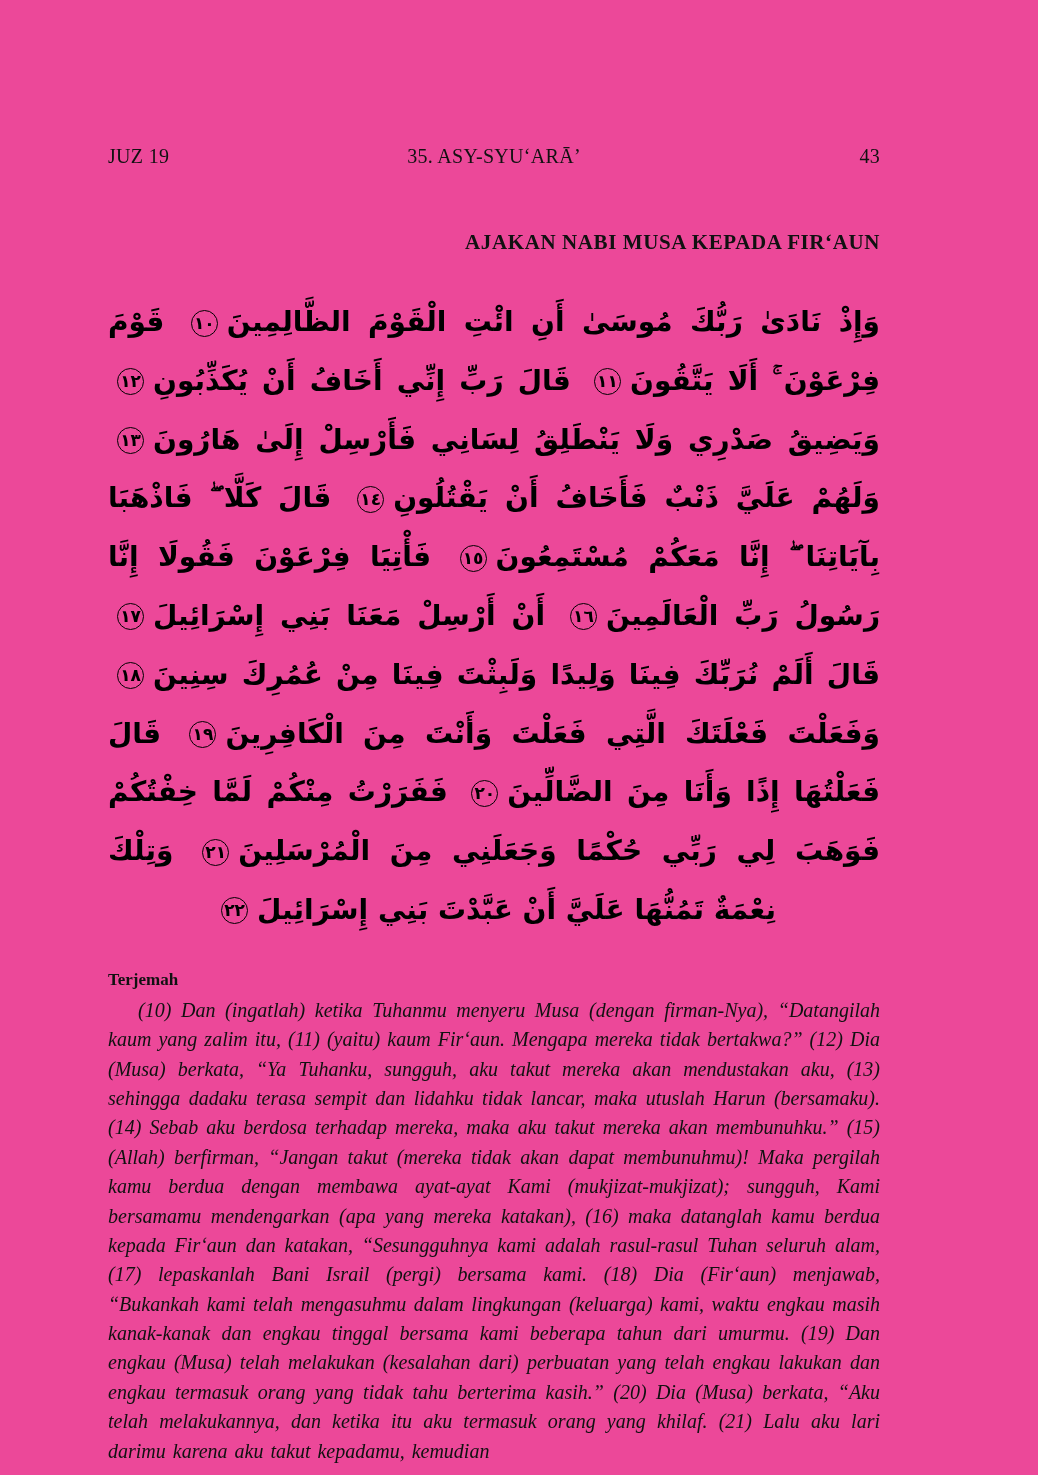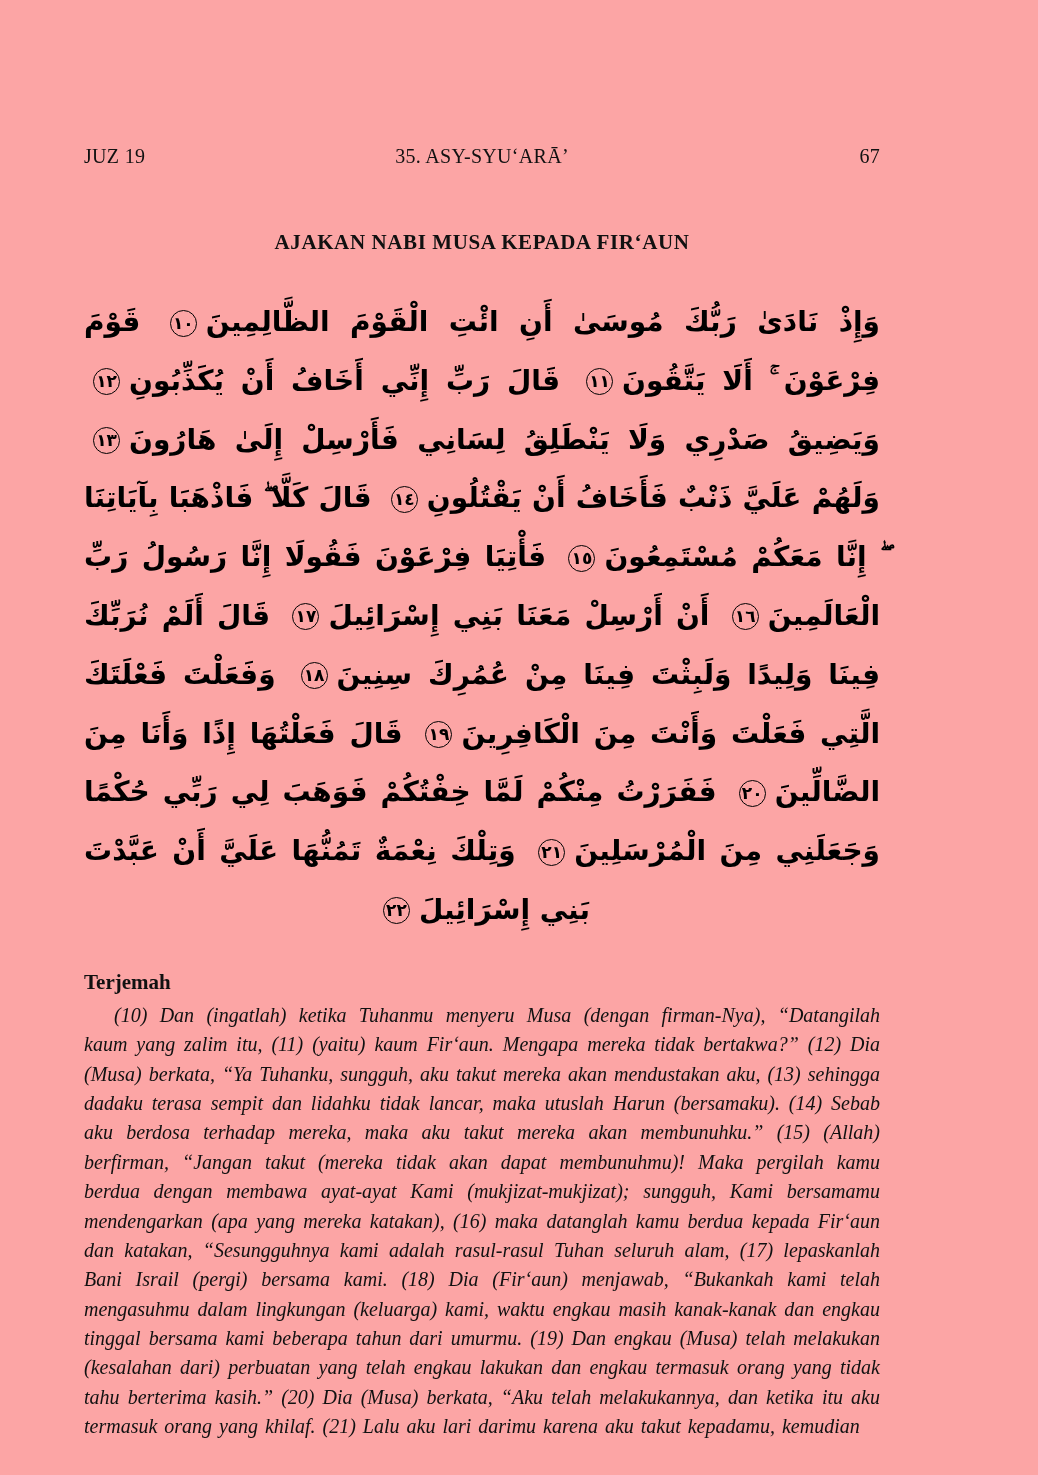--- a/index.html
+++ b/index.html
@@ -6,43 +6,43 @@
     margin: 0;
     padding: 0;
     background: #ffffff;
     color: #111111;
   }
   .page {
     position: relative;
     width: 1038px;
     height: 1475px;
     margin: 0 auto;
-    background: #fca5a5;
+    background: #ec4899;
     box-sizing: border-box;
-    padding: 145px 158px 40px 84px;
+    padding: 145px 158px 40px 108px;
     font-family: "Liberation Serif", serif;
     overflow: hidden;
   }
   .running-header {
     display: flex;
     justify-content: space-between;
     align-items: baseline;
     font-size: 20px;
     letter-spacing: 0.3px;
   }
   .running-header .center {
     flex: 1;
     text-align: center;
   }
   .running-header .left { min-width: 110px; text-align: left; }
   .running-header .right { min-width: 110px; text-align: right; }
 
   .section-title {
     margin-top: 62px;
-    text-align: center;
+    text-align: right;
     font-weight: bold;
     font-size: 21px;
     letter-spacing: 0.6px;
   }
 
   .arabic-block {
     margin-top: 38px;
     direction: rtl;
     unicode-bidi: embed;
     text-align: justify;
@@ -68,42 +68,42 @@
     line-height: 1;
     vertical-align: middle;
     margin: 0 9px;
     font-weight: 700;
     box-sizing: border-box;
   }
 
   .terjemah-heading {
     margin-top: 30px;
     font-weight: bold;
-    font-size: 21px;
+    font-size: 17px;
   }
 
   .translation {
     margin-top: 6px;
     font-style: italic;
     font-size: 20px;
     line-height: 1.47;
     text-align: justify;
     text-indent: 30px;
     word-spacing: 2px;
   }
 </style>
 </head>
 <body>
 
 <div class="page">
 
   <div class="running-header">
     <span class="left">JUZ 19</span>
     <span class="center">35. ASY-SYU‘ARĀ’</span>
-    <span class="right">67</span>
+    <span class="right">43</span>
   </div>
 
   <div class="section-title">AJAKAN NABI MUSA KEPADA FIR‘AUN</div>
 
   <div class="arabic-block" id="arabic-block" dir="rtl"><span class="verse">وَإِذْ نَادَىٰ رَبُّكَ مُوسَىٰ أَنِ ائْتِ الْقَوْمَ الظَّالِمِينَ</span><span class="ayah-num">١٠</span> <span class="verse">قَوْمَ فِرْعَوْنَ ۚ أَلَا يَتَّقُونَ</span><span class="ayah-num">١١</span> <span class="verse">قَالَ رَبِّ إِنِّي أَخَافُ أَنْ يُكَذِّبُونِ</span><span class="ayah-num">١٢</span> <span class="verse">وَيَضِيقُ صَدْرِي وَلَا يَنْطَلِقُ لِسَانِي فَأَرْسِلْ إِلَىٰ هَارُونَ</span><span class="ayah-num">١٣</span> <span class="verse">وَلَهُمْ عَلَيَّ ذَنْبٌ فَأَخَافُ أَنْ يَقْتُلُونِ</span><span class="ayah-num">١٤</span> <span class="verse">قَالَ كَلَّا ۖ فَاذْهَبَا بِآيَاتِنَا ۖ إِنَّا مَعَكُمْ مُسْتَمِعُونَ</span><span class="ayah-num">١٥</span> <span class="verse">فَأْتِيَا فِرْعَوْنَ فَقُولَا إِنَّا رَسُولُ رَبِّ الْعَالَمِينَ</span><span class="ayah-num">١٦</span> <span class="verse">أَنْ أَرْسِلْ مَعَنَا بَنِي إِسْرَائِيلَ</span><span class="ayah-num">١٧</span> <span class="verse">قَالَ أَلَمْ نُرَبِّكَ فِينَا وَلِيدًا وَلَبِثْتَ فِينَا مِنْ عُمُرِكَ سِنِينَ</span><span class="ayah-num">١٨</span> <span class="verse">وَفَعَلْتَ فَعْلَتَكَ الَّتِي فَعَلْتَ وَأَنْتَ مِنَ الْكَافِرِينَ</span><span class="ayah-num">١٩</span> <span class="verse">قَالَ فَعَلْتُهَا إِذًا وَأَنَا مِنَ الضَّالِّينَ</span><span class="ayah-num">٢٠</span> <span class="verse">فَفَرَرْتُ مِنْكُمْ لَمَّا خِفْتُكُمْ فَوَهَبَ لِي رَبِّي حُكْمًا وَجَعَلَنِي مِنَ الْمُرْسَلِينَ</span><span class="ayah-num">٢١</span> <span class="verse">وَتِلْكَ نِعْمَةٌ تَمُنُّهَا عَلَيَّ أَنْ عَبَّدْتَ بَنِي إِسْرَائِيلَ</span><span class="ayah-num">٢٢</span> </div>
 
   <div class="terjemah-heading">Terjemah</div>
 
   <p class="translation">(10) Dan (ingatlah) ketika Tuhanmu menyeru Musa (dengan firman-Nya), “Datangilah kaum yang zalim itu, (11) (yaitu) kaum Fir‘aun. Mengapa mereka tidak bertakwa?” (12) Dia (Musa) berkata, “Ya Tuhanku, sungguh, aku takut mereka akan mendustakan aku, (13) sehingga dadaku terasa sempit dan lidahku tidak lancar, maka utuslah Harun (bersamaku). (14) Sebab aku berdosa terhadap mereka, maka aku takut mereka akan membunuhku.” (15) (Allah) berfirman, “Jangan takut (mereka tidak akan dapat membunuhmu)! Maka pergilah kamu berdua dengan membawa ayat-ayat Kami (mukjizat-mukjizat); sungguh, Kami bersamamu mendengarkan (apa yang mereka katakan), (16) maka datanglah kamu berdua kepada Fir‘aun dan katakan, “Sesungguhnya kami adalah rasul-rasul Tuhan seluruh alam, (17) lepaskanlah Bani Israil (pergi) bersama kami. (18) Dia (Fir‘aun) menjawab, “Bukankah kami telah mengasuhmu dalam lingkungan (keluarga) kami, waktu engkau masih kanak-kanak dan engkau tinggal bersama kami beberapa tahun dari umurmu. (19) Dan engkau (Musa) telah melakukan (kesalahan dari) perbuatan yang telah engkau lakukan dan engkau termasuk orang yang tidak tahu berterima kasih.” (20) Dia (Musa) berkata, “Aku telah melakukannya, dan ketika itu aku termasuk orang yang khilaf. (21) Lalu aku lari darimu karena aku takut kepadamu, kemudian</p>
 

